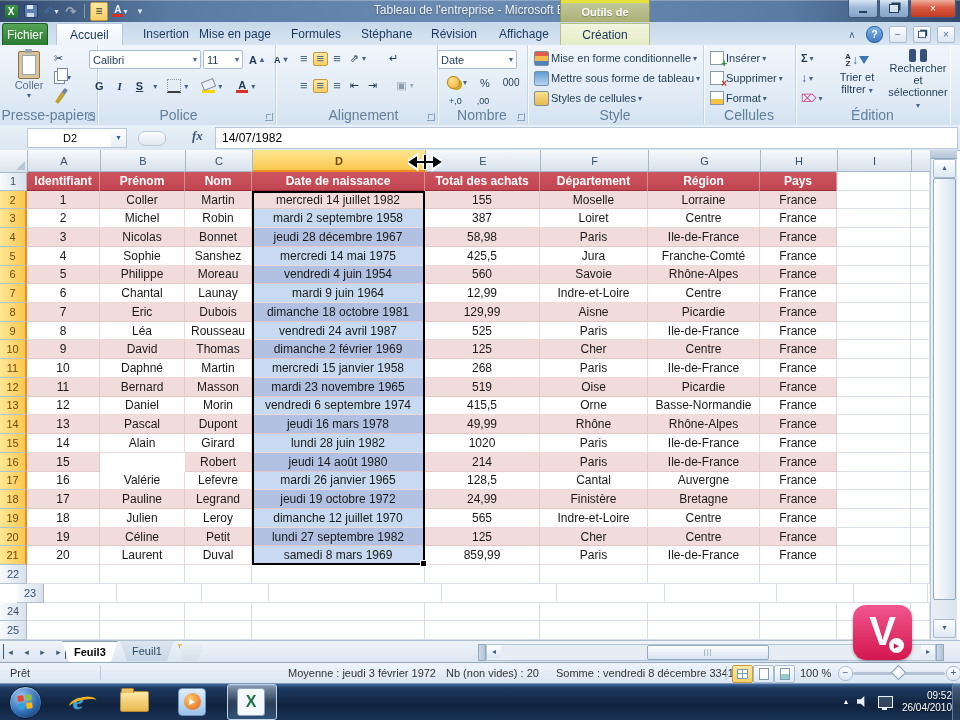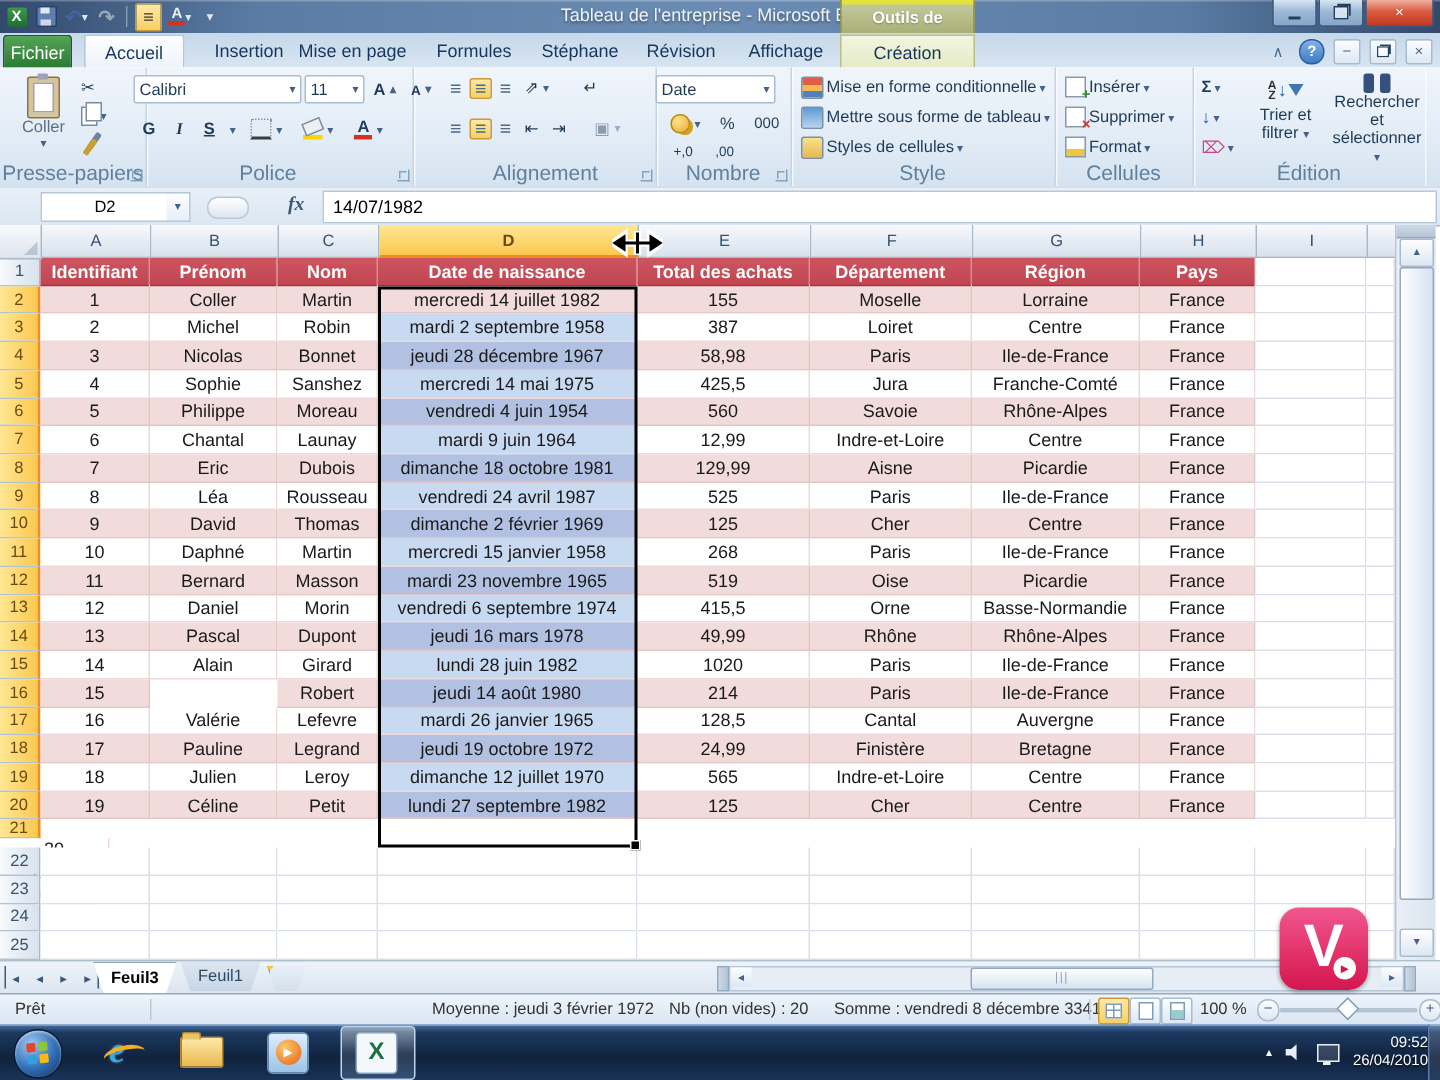--- a/index.html
+++ b/index.html
@@ -789,21 +789,21 @@
         <div class="cell bp" style="width: 85px;">Céline</div>
         <div class="cell bp" style="width: 67px;">Petit</div>
         <div class="cell bp sd" style="width: 173px;">lundi 27 septembre 1982</div>
         <div class="cell bp" style="width: 115px;">125</div>
         <div class="cell bp" style="width: 108px;">Cher</div>
         <div class="cell bp" style="width: 112px;">Centre</div>
         <div class="cell bp" style="width: 77px;">France</div>
         <div class="cell" style="width: 74px;"></div>
         <div class="cell" style="width: 19px;"></div>
       </div>
-      <div class="grow" style="height: 18.72px; flex-direction: column;">
+      <div class="grow" style="height: 18.72px;">
         <div class="row-h rowsel" style="width: 27px;">21</div>
         <div class="cell bw" style="width: 73px;">20</div>
         <div class="cell bw" style="width: 85px;">Laurent</div>
         <div class="cell bw" style="width: 67px;">Duval</div>
         <div class="cell bw sl" style="width: 173px;">samedi 8 mars 1969</div>
         <div class="cell bw" style="width: 115px;">859,99</div>
         <div class="cell bw" style="width: 108px;">Paris</div>
         <div class="cell bw" style="width: 112px;">Ile-de-France</div>
         <div class="cell bw" style="width: 77px;">France</div>
         <div class="cell" style="width: 74px;"></div>
@@ -815,21 +815,21 @@
         <div class="cell" style="width: 85px;"></div>
         <div class="cell" style="width: 67px;"></div>
         <div class="cell" style="width: 173px;"></div>
         <div class="cell" style="width: 115px;"></div>
         <div class="cell" style="width: 108px;"></div>
         <div class="cell" style="width: 112px;"></div>
         <div class="cell" style="width: 77px;"></div>
         <div class="cell" style="width: 74px;"></div>
         <div class="cell" style="width: 19px;"></div>
       </div>
-      <div class="grow" style="height: 18.72px;">
+      <div class="grow" style="height: 18.72px; padding-left: 17px;">
         <div class="row-h" style="width: 27px;">23</div>
         <div class="cell" style="width: 73px;"></div>
         <div class="cell" style="width: 85px;"></div>
         <div class="cell" style="width: 67px;"></div>
         <div class="cell" style="width: 173px;"></div>
         <div class="cell" style="width: 115px;"></div>
         <div class="cell" style="width: 108px;"></div>
         <div class="cell" style="width: 112px;"></div>
         <div class="cell" style="width: 77px;"></div>
         <div class="cell" style="width: 74px;"></div>

